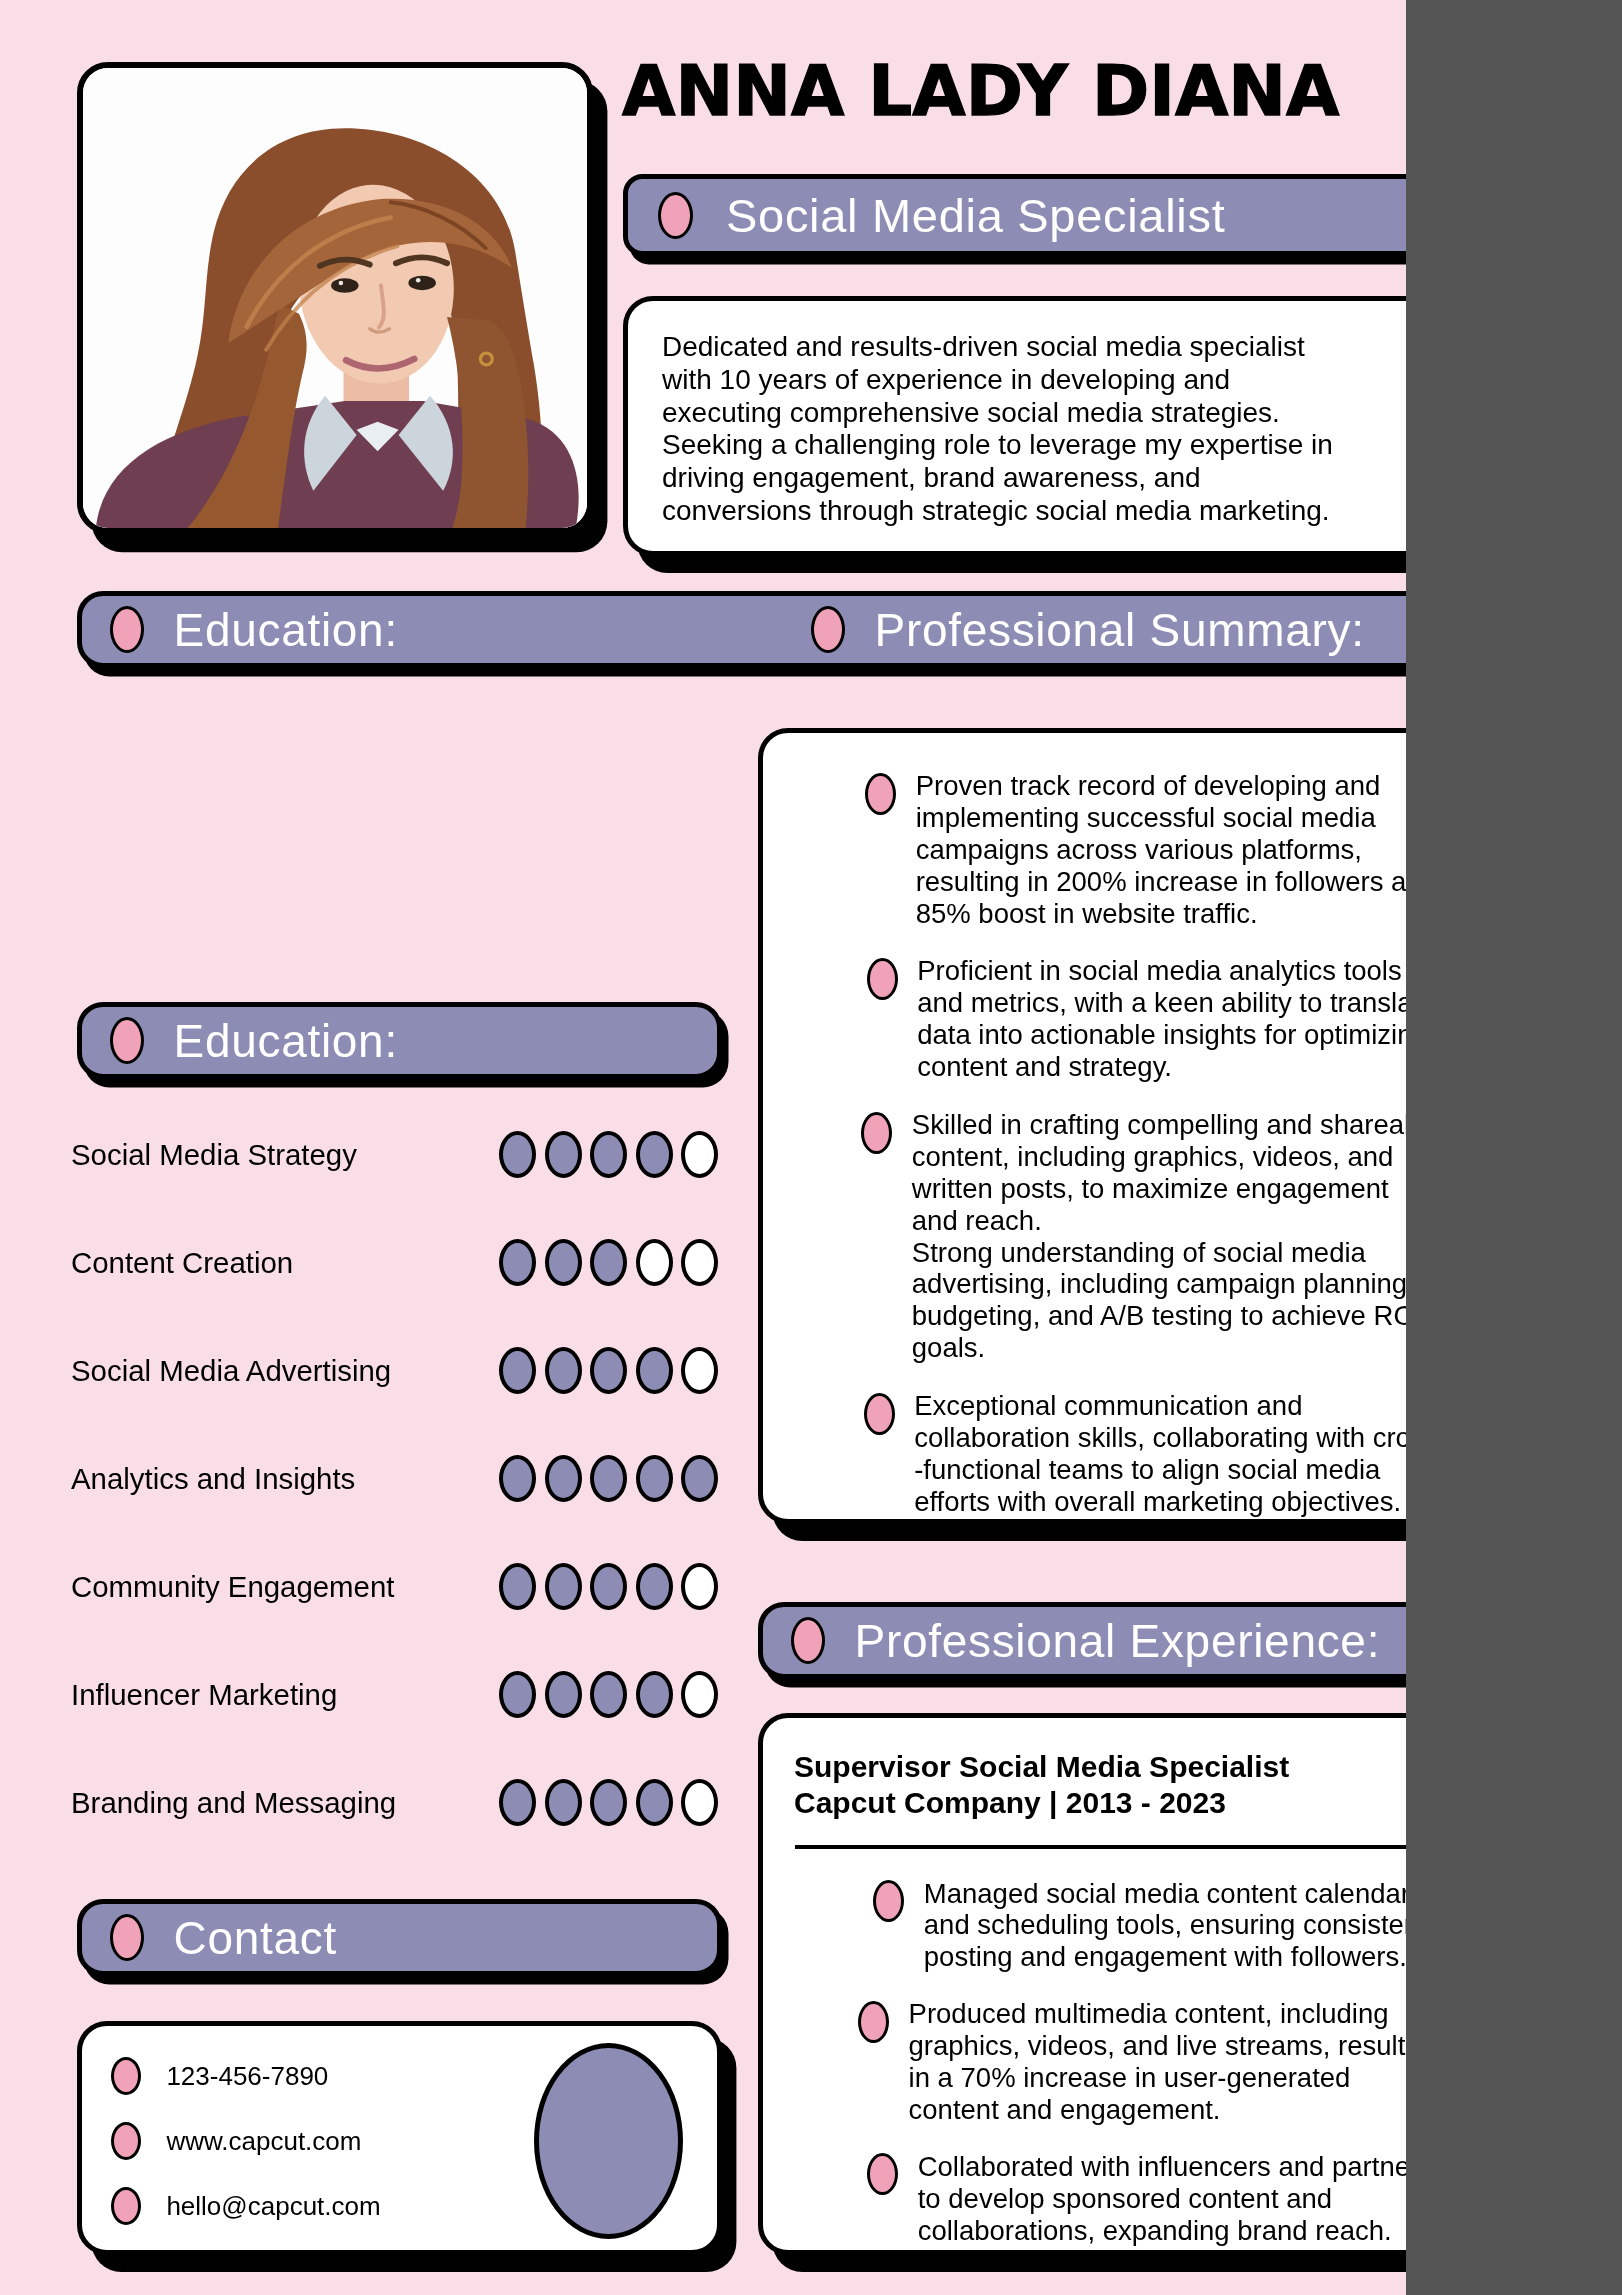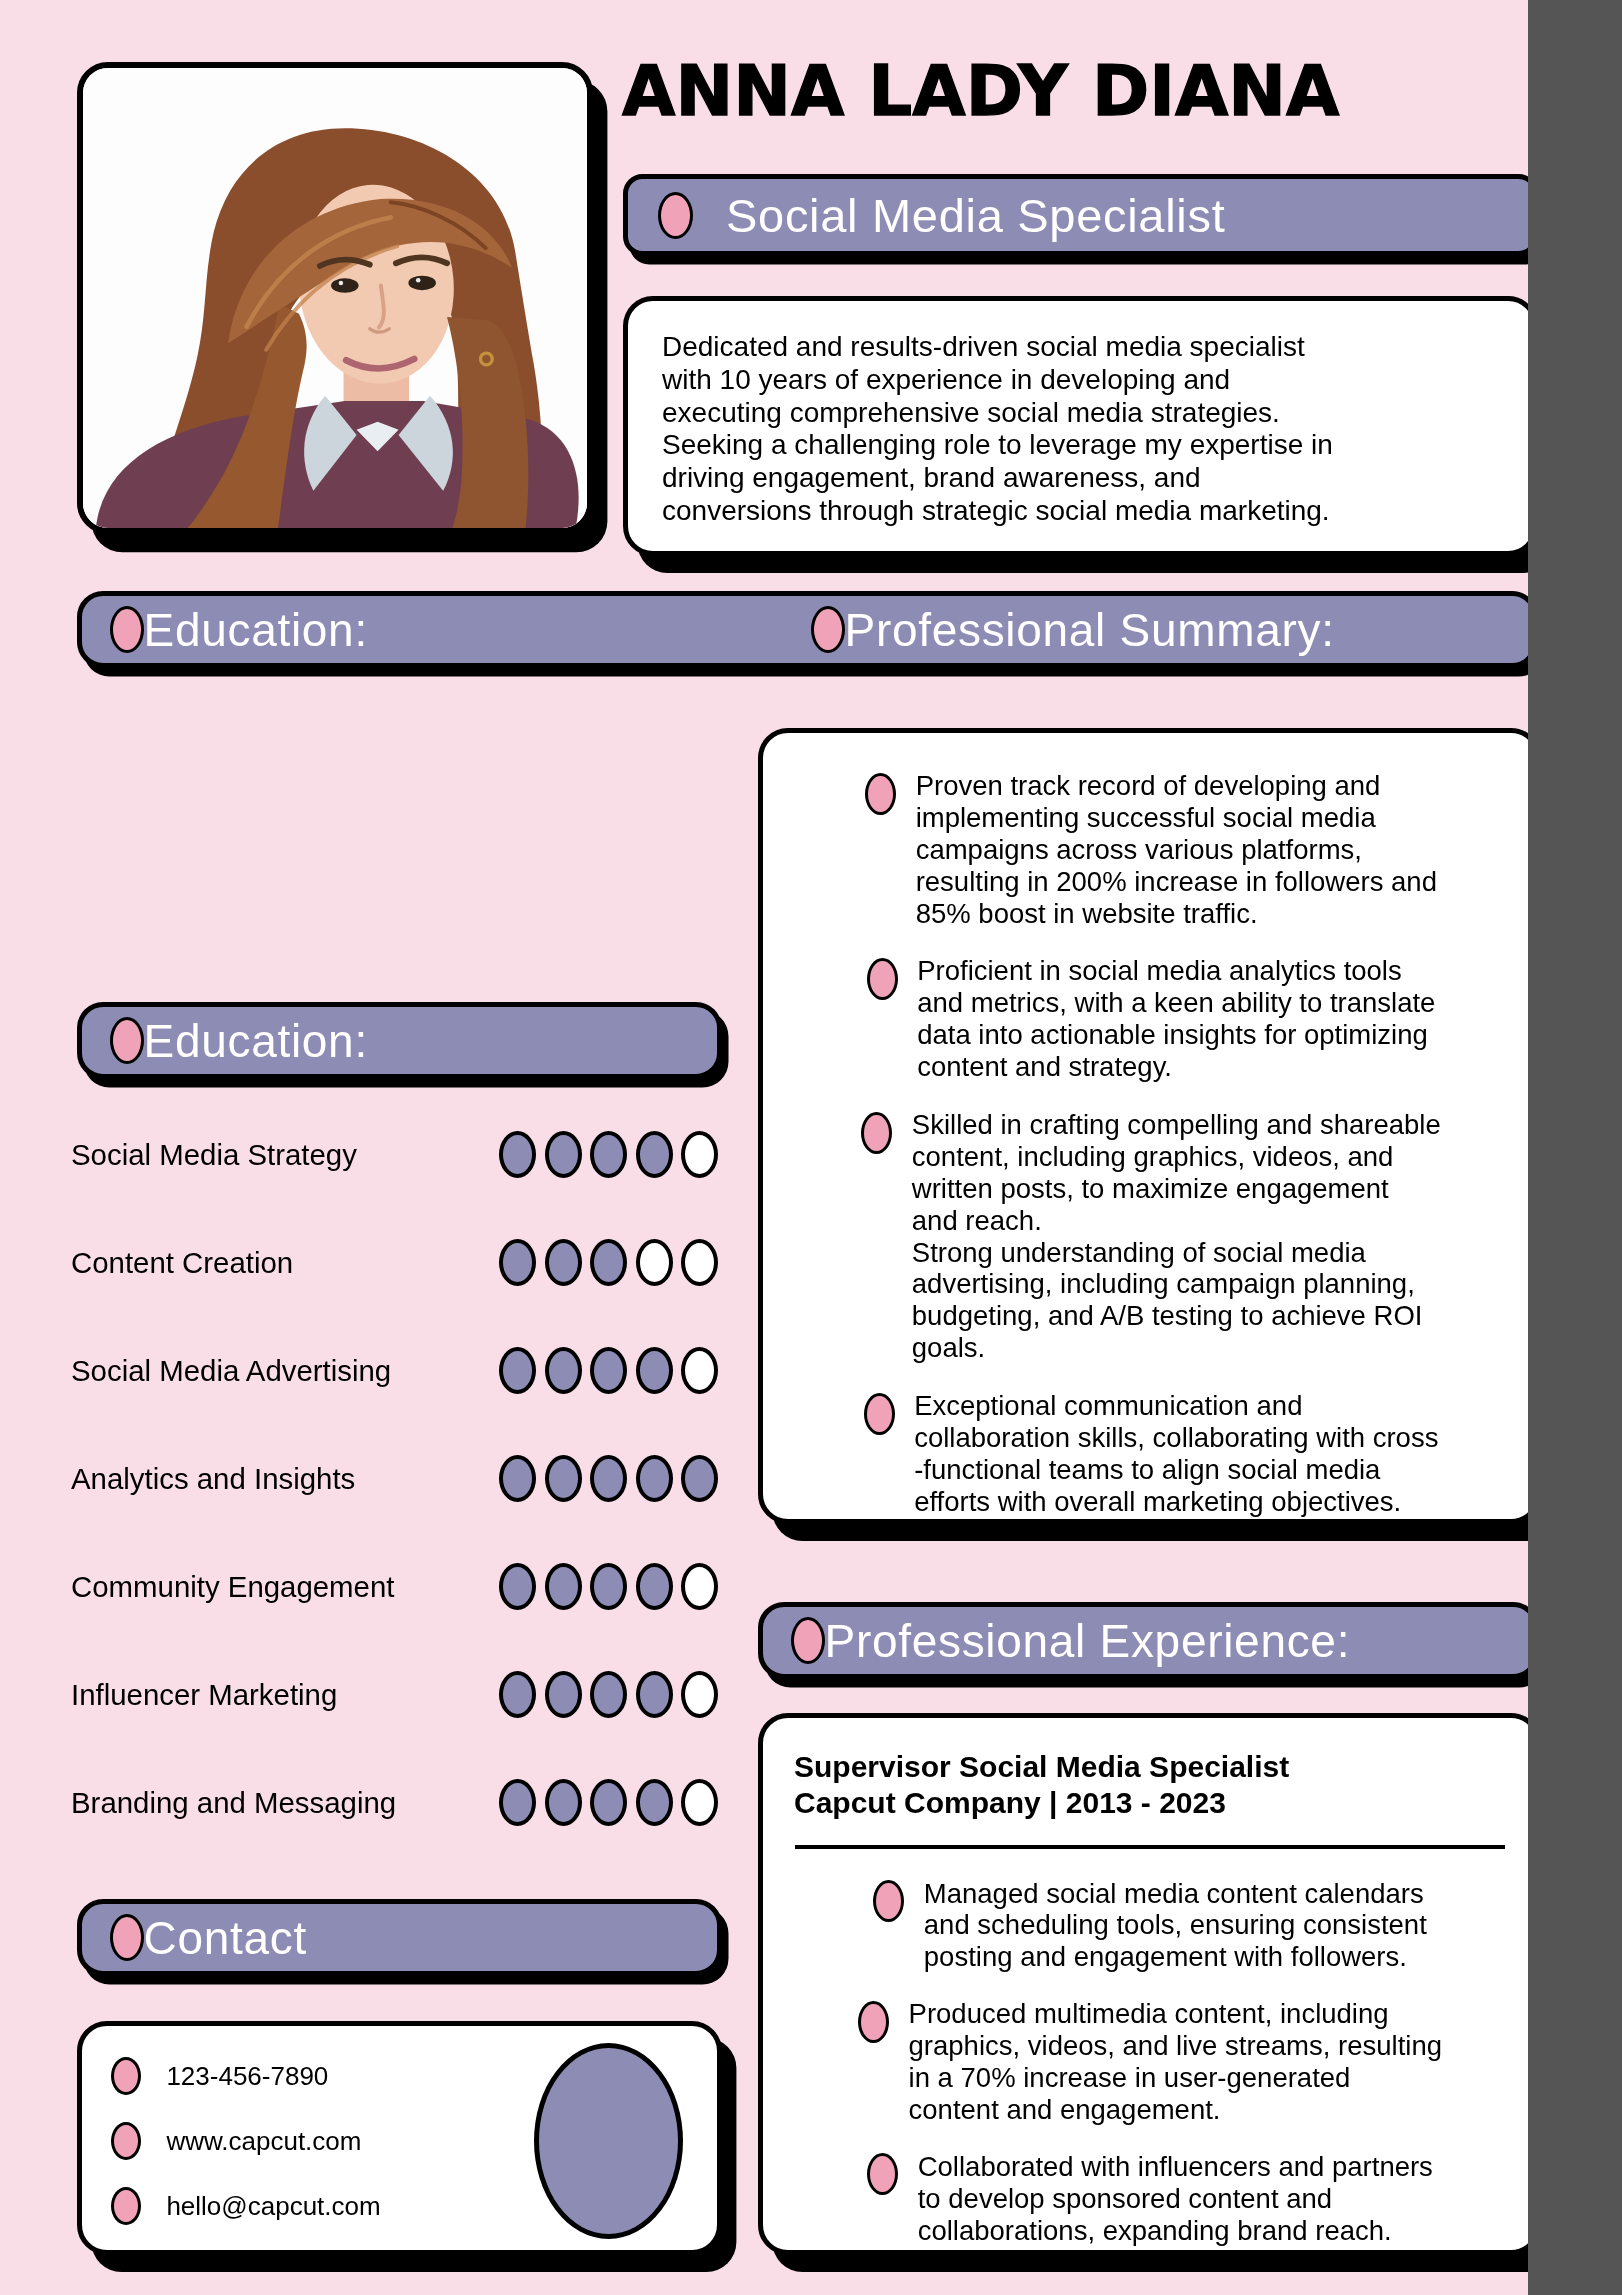--- a/index.html
+++ b/index.html
@@ -8,21 +8,21 @@
     --accent_pink:#f0a2b8;
     --card:#ffffff;
     --ink:#000000;
     --dot_filled:#8d8cb4;
   }
   *{box-sizing:border-box;}
   html,body{margin:0;padding:0;}
   body{background:#555;}
   .page{
     position:relative;
-    width:1528px;height:2295px;
+    width:1406px;height:2295px;
     background:var(--background);
     overflow:hidden;
     font-family:"Liberation Sans",sans-serif;
     color:var(--ink);
   }
   
   .card{
     position:absolute;
     background:var(--card);
     border:5.9px solid var(--ink);
@@ -43,20 +43,21 @@
     display:inline-block;
     background:var(--accent_pink);
     border:3.9px solid var(--ink);
     border-radius:50%;
     flex:0 0 auto;
   }
   .bar .oval{width:34px;height:47px;margin-left:27.5px;}
   .bar-label{
     font-size:46px;
     letter-spacing:0.7px;
+    margin-left:30px;
     white-space:nowrap;
     font-weight:400;
   }
   .prewrap{white-space:pre-line;}
   
   .photo-frame{
     position:absolute;left:77px;top:62px;width:516px;height:472px;
     background:#fff;border:6.5px solid var(--ink);border-radius:31px;
     box-shadow:14.4px 18.3px 0 var(--ink);
     overflow:hidden;

